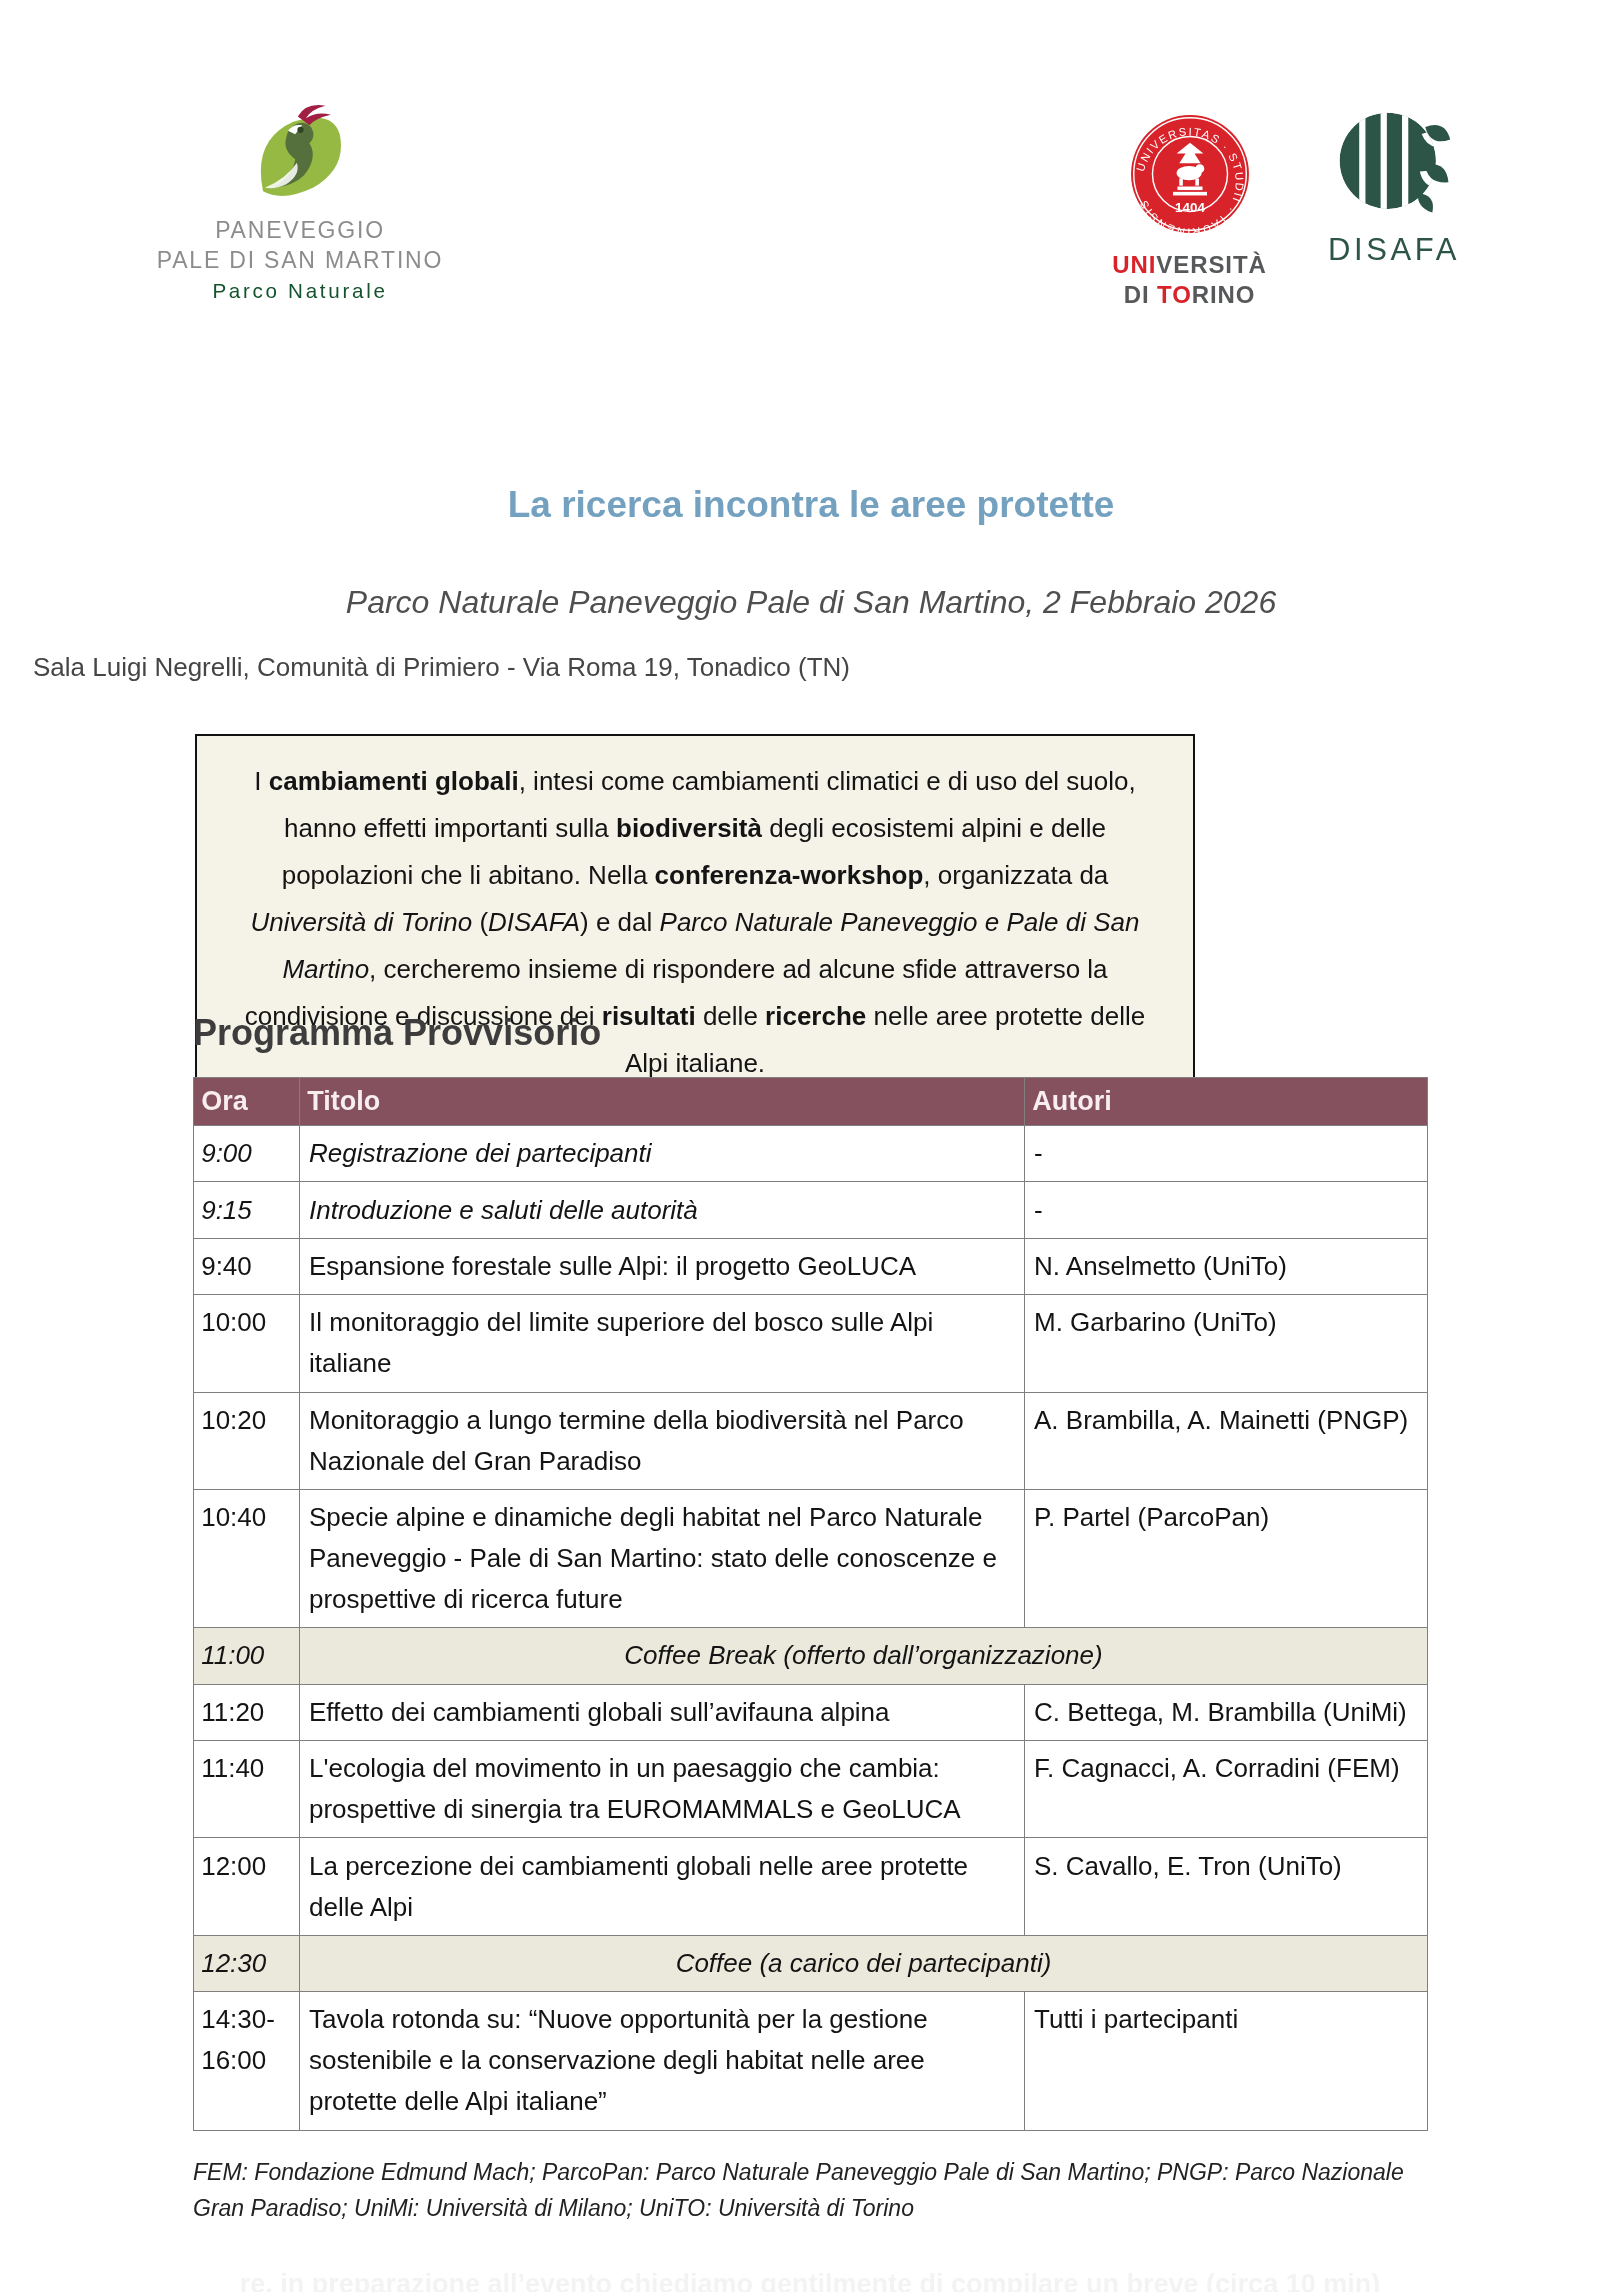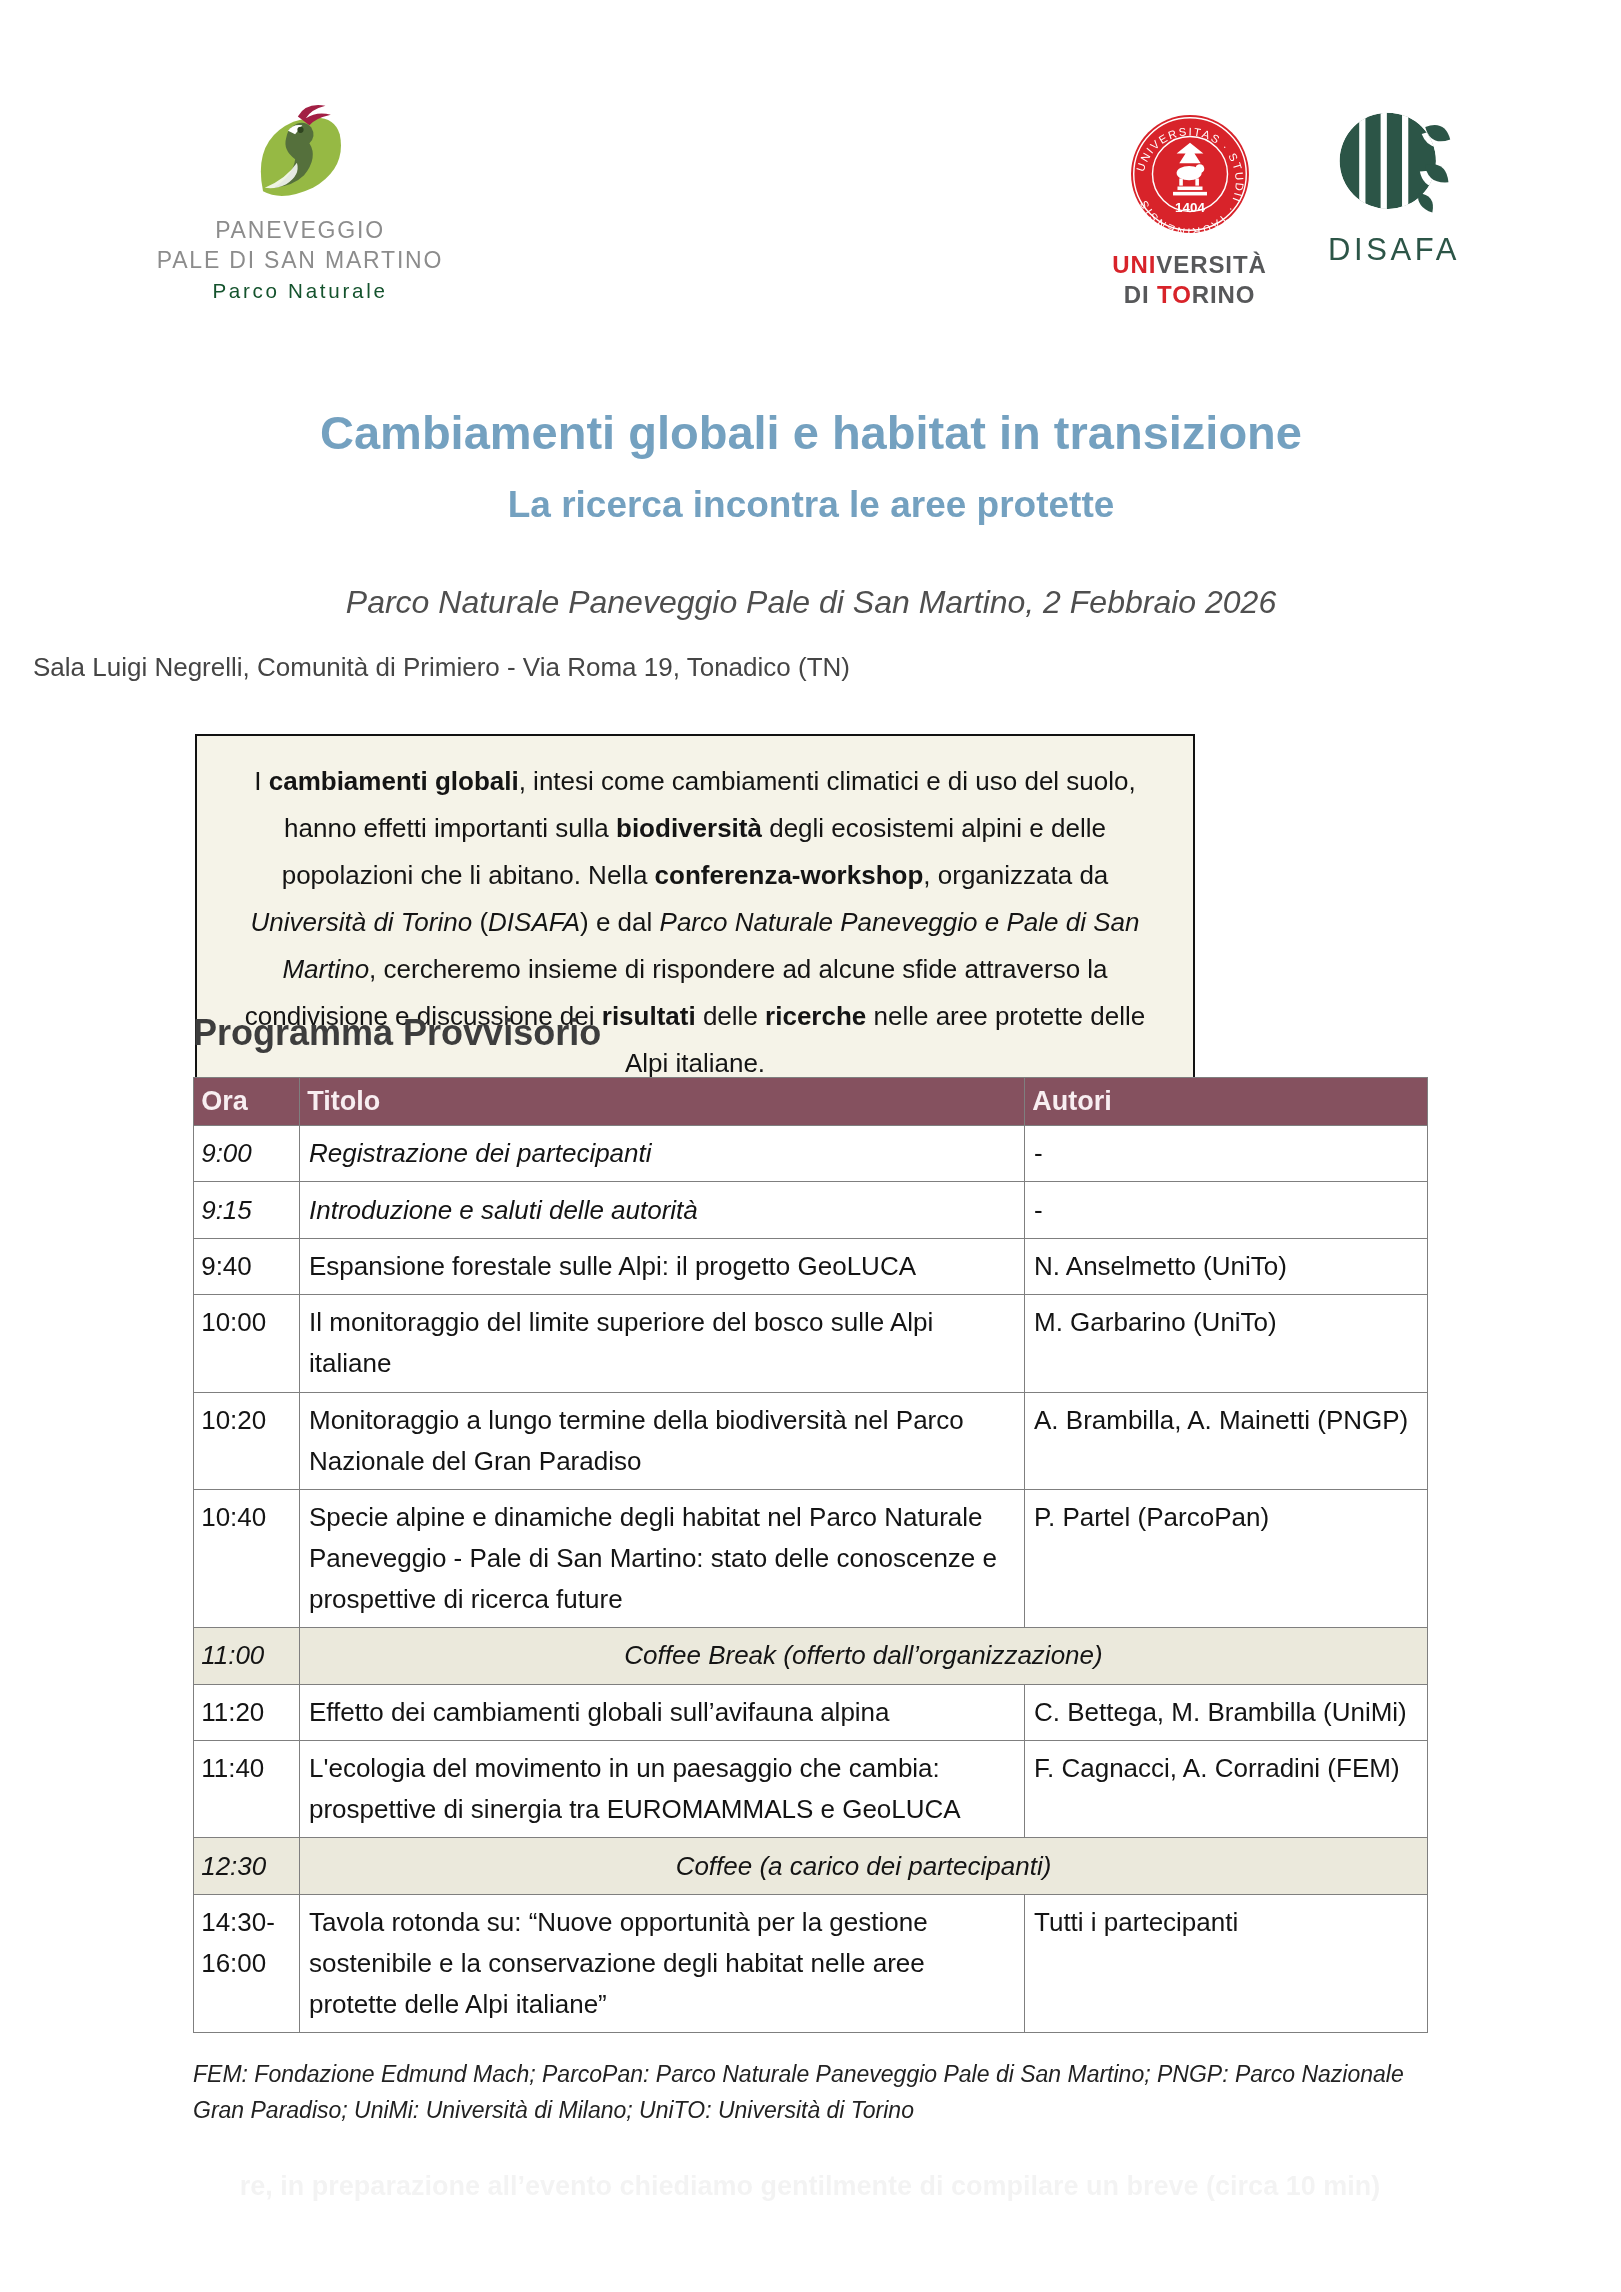--- a/index.html
+++ b/index.html
@@ -119,21 +119,20 @@
         <path d="M96 28 Q116 20 124 40 Q104 48 96 28 Z" fill="#ffffff"></path>
         <path d="M94 70 Q116 66 120 88 Q98 90 94 70 Z" fill="#ffffff"></path>
       </g>
       <path d="M100 20 Q122 12 128 34 Q106 42 100 20 Z" fill="#2c5547"></path>
       <path d="M100 62 Q124 58 126 82 Q102 84 100 62 Z" fill="#2c5547"></path>
       <path d="M92 94 Q112 96 108 116 Q90 110 92 94 Z" fill="#2c5547"></path>
     </svg>
     <div class="label">DISAFA</div>
   </div>
 
-  <div class="main-title">Cambiamenti globali e habitat in transizione</div>
   <div class="sub-title">La ricerca incontra le aree protette</div>
   <div class="date-line">Parco Naturale Paneveggio Pale di San Martino, 2 Febbraio 2026</div>
   <div class="venue-line">Sala Luigi Negrelli, Comunità di Primiero - Via Roma 19, Tonadico (TN)</div>
 
   <div class="intro-box"><span>I </span><span class="b">cambiamenti globali</span><span>, intesi come cambiamenti climatici e di uso del suolo, hanno effetti importanti sulla </span><span class="b">biodiversità</span><span> degli ecosistemi alpini e delle popolazioni che li abitano. Nella </span><span class="b">conferenza-workshop</span><span>, organizzata da </span><span class="i">Università di Torino</span><span> (</span><span class="i">DISAFA</span><span>) e dal </span><span class="i">Parco Naturale Paneveggio e Pale di San Martino</span><span>, cercheremo insieme di rispondere ad alcune sfide attraverso la condivisione e discussione dei </span><span class="b">risultati</span><span> delle </span><span class="b">ricerche</span><span> nelle aree protette delle Alpi italiane.</span></div>
 
   <div class="lower">
     <h3 class="prog-heading">Programma Provvisorio</h3>
 
     <table class="program">
@@ -187,20 +186,25 @@
           <tr>
             <td class="time">11:20</td>
             <td class="title">Effetto dei cambiamenti globali sull’avifauna alpina</td>
             <td class="authors">C. Bettega, M. Brambilla (UniMi)</td>
           </tr>
           <tr>
             <td class="time">11:40</td>
             <td class="title">L'ecologia del movimento in un paesaggio che cambia: prospettive di sinergia tra EUROMAMMALS e GeoLUCA</td>
             <td class="authors">F. Cagnacci, A. Corradini (FEM)</td>
           </tr>
+          <tr>
+            <td class="time">12:00</td>
+            <td class="title">La percezione dei cambiamenti globali nelle aree protette delle Alpi</td>
+            <td class="authors">S. Cavallo, E. Tron (UniTo)</td>
+          </tr>
           <tr class="break">
             <td class="time it">12:30</td>
             <td colspan="2" class="break-cell">Coffee (a carico dei partecipanti)</td>
           </tr>
           <tr>
             <td class="time">14:30-16:00</td>
             <td class="title">Tavola rotonda su: “Nuove opportunità per la gestione sostenibile e la conservazione degli habitat nelle aree protette delle Alpi italiane”</td>
             <td class="authors">Tutti i partecipanti</td>
           </tr>
         </tbody>

